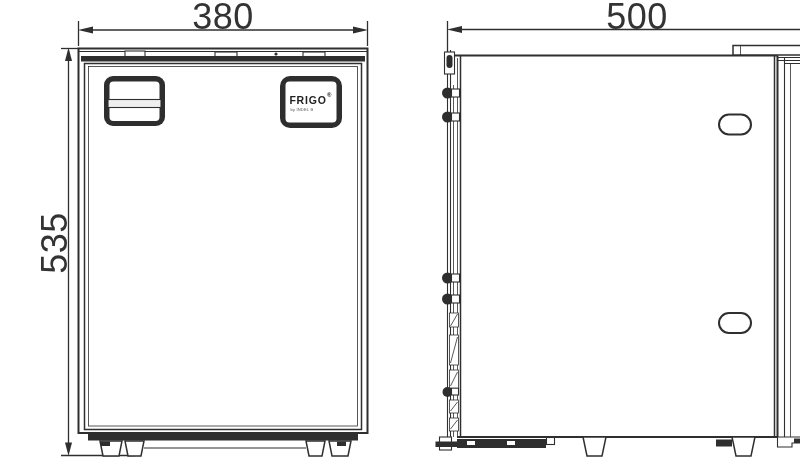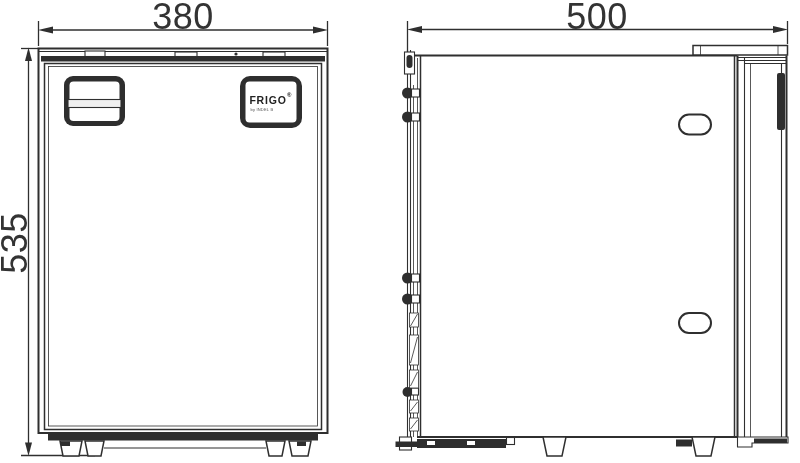--- a/index.html
+++ b/index.html
@@ -8,20 +8,21 @@
     background: #ffffff;
     width: 800px;
     height: 463px;
     overflow: hidden;
   }
   .sheet {
     position: relative;
     width: 703px;
     height: 463px;
     background: #ffffff;
+    padding-left: 40px;
   }
   svg {
     display: block;
   }
   svg text {
     font-family: "Liberation Sans", "DejaVu Sans", sans-serif;
     fill: #333333;
   }
   .dim-text {
     font-size: 36px;

